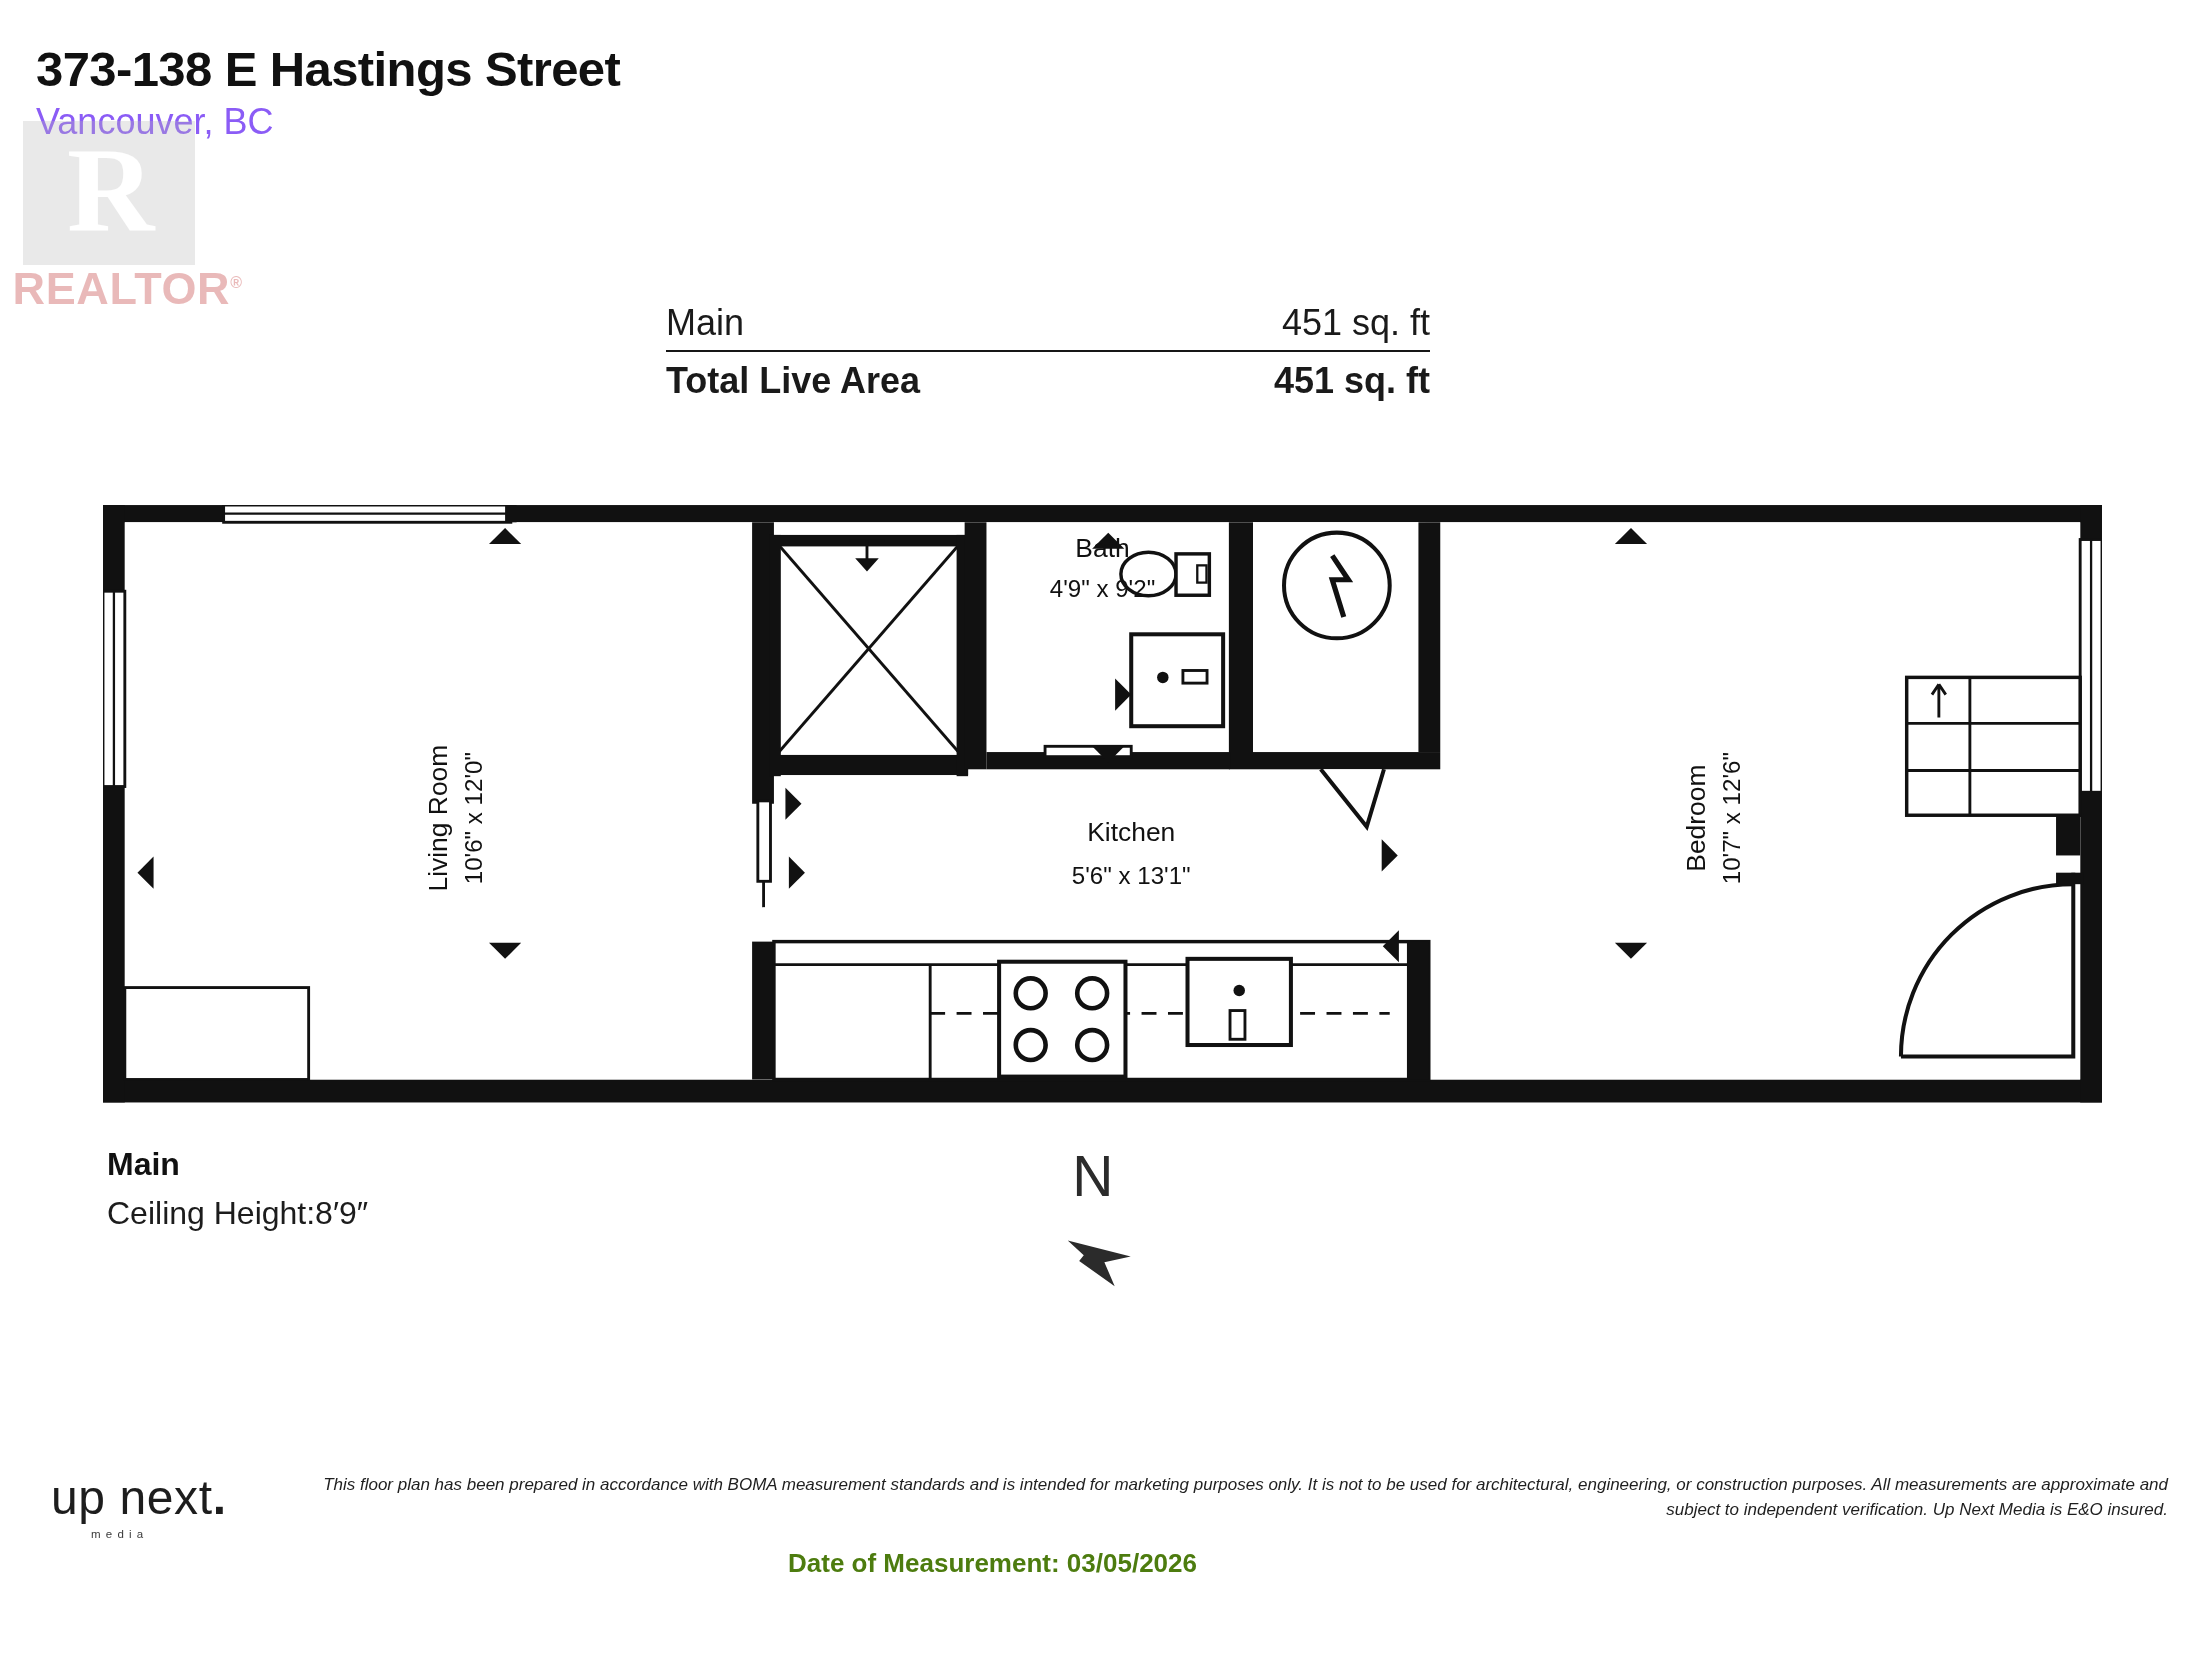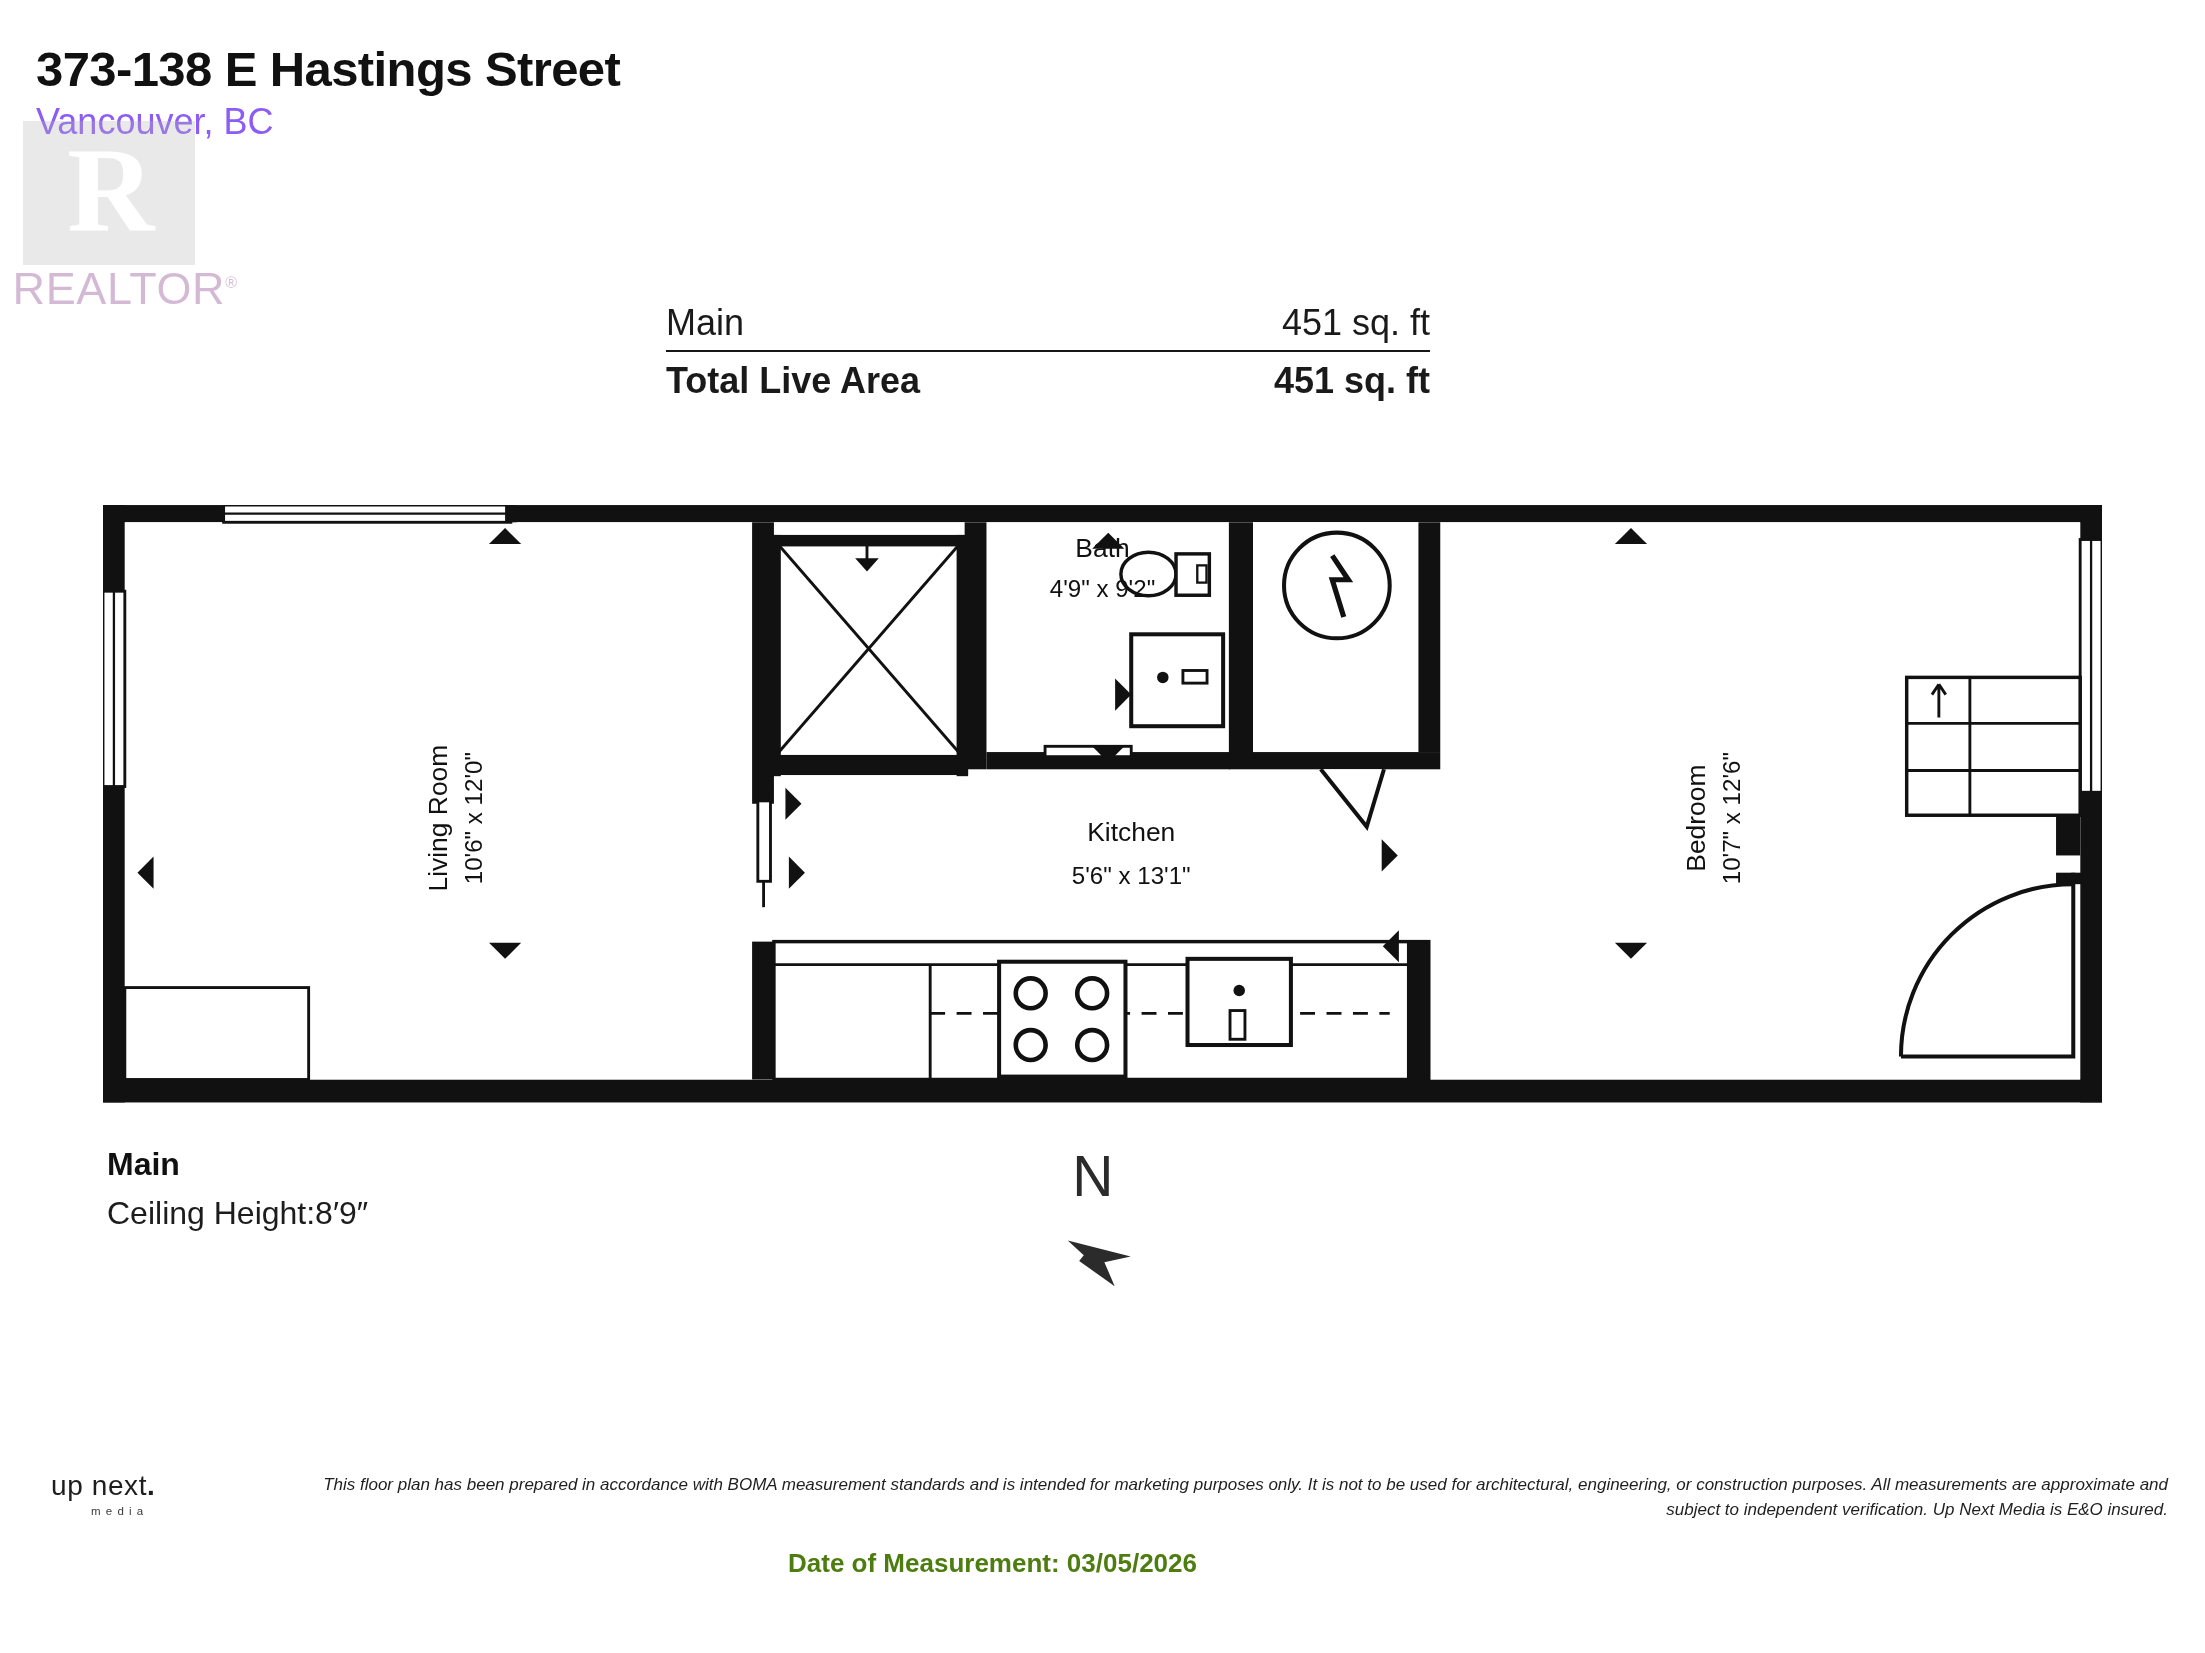--- a/index.html
+++ b/index.html
@@ -65,22 +65,22 @@
     font-weight: 700;
     color: #ffffff;
     font-family: "Liberation Serif", serif;
     letter-spacing: -3.4px;
   }
   #realtor-word {
     position: absolute;
     left: 0px;
     top: 142px;
     font-size: 45px;
-    font-weight: 400;
-    color: #701a75;
+    font-weight: 700;
+    color: #b91c1c;
     letter-spacing: 0.6px;
     white-space: nowrap;
     text-align: center;
   }
   #realtor-word sup {
     font-size: 16px;
     vertical-align: super;
   }
 
   
@@ -152,21 +152,21 @@
   }
 
   
   #upnext {
     position: absolute;
     left: 51px;
     top: 1470px;
     width: 241px;
   }
   #upnext .un-main {
-    font-size: 28px;
+    font-size: 48px;
     font-weight: 400;
     color: #1d1d1d;
     letter-spacing: 0.6px;
     white-space: nowrap;
   }
   #upnext .un-main .dot { font-weight: 700; }
   #upnext .un-sub {
     font-size: 11.5px;
     letter-spacing: 5.2px;
     color: #3a3a3a;

